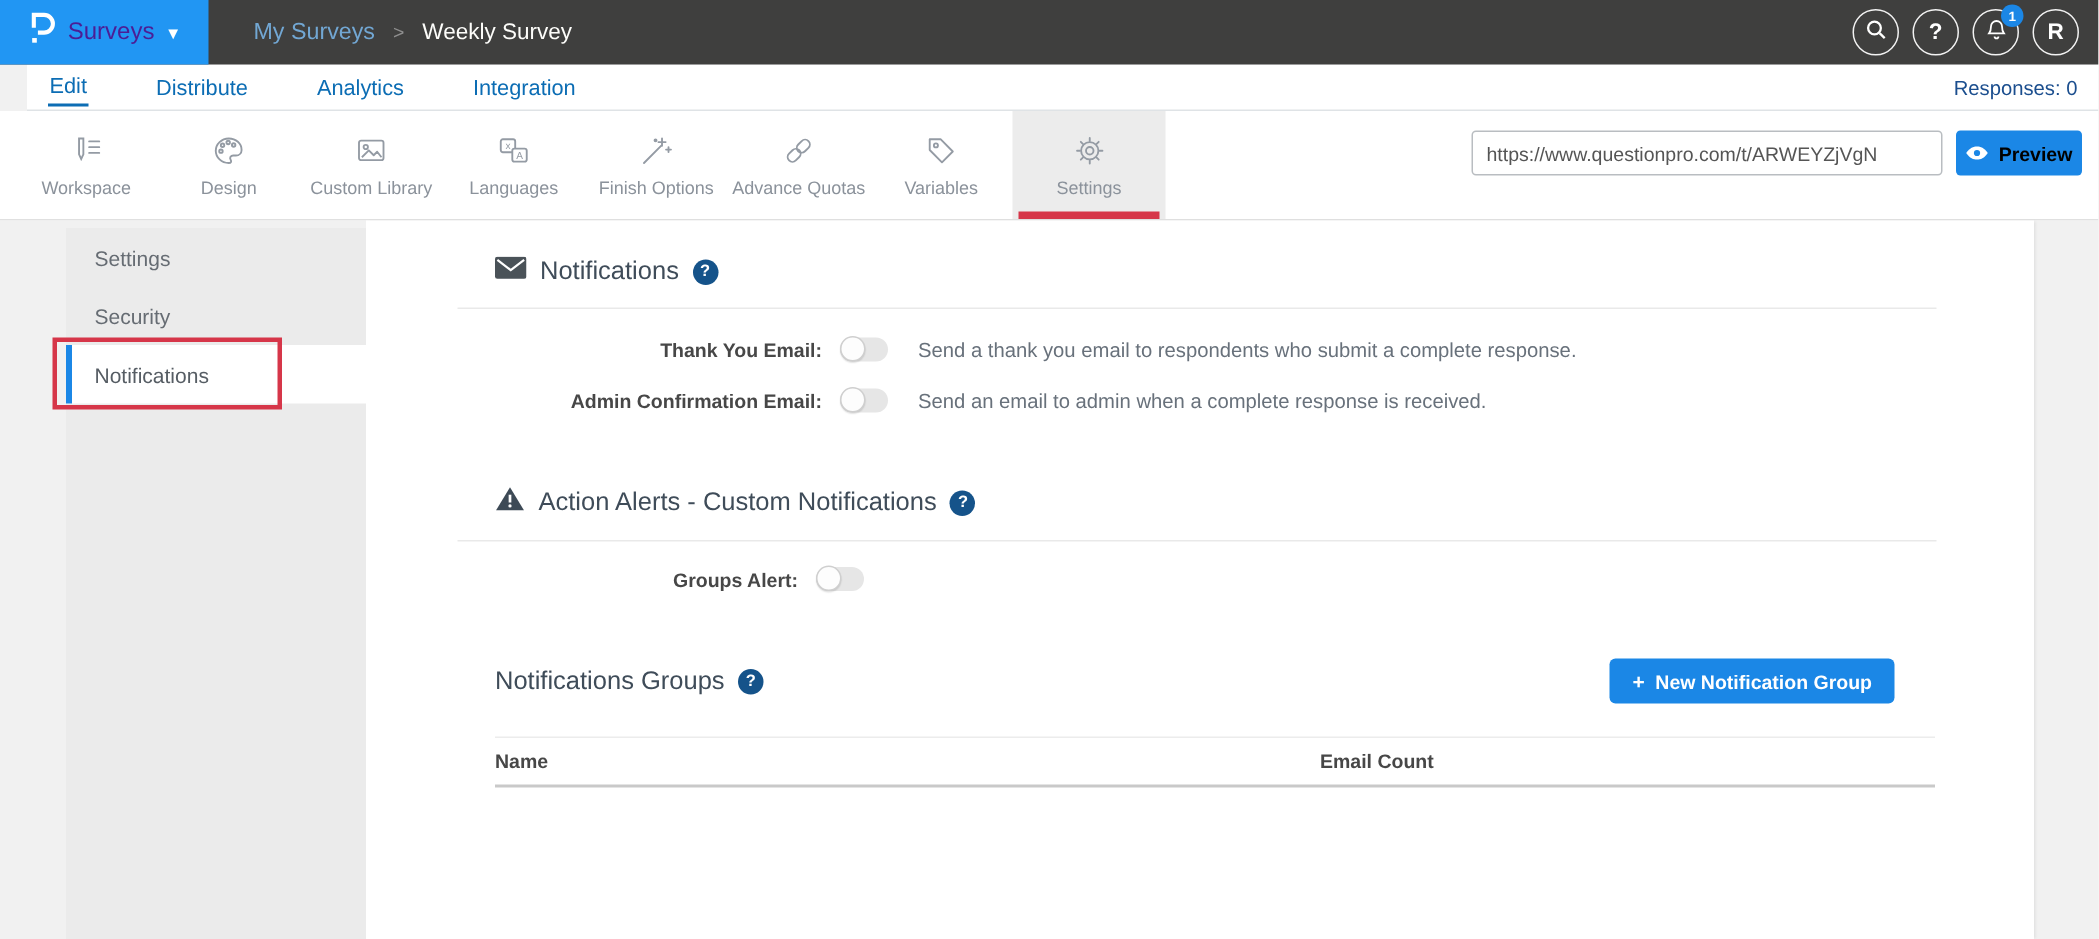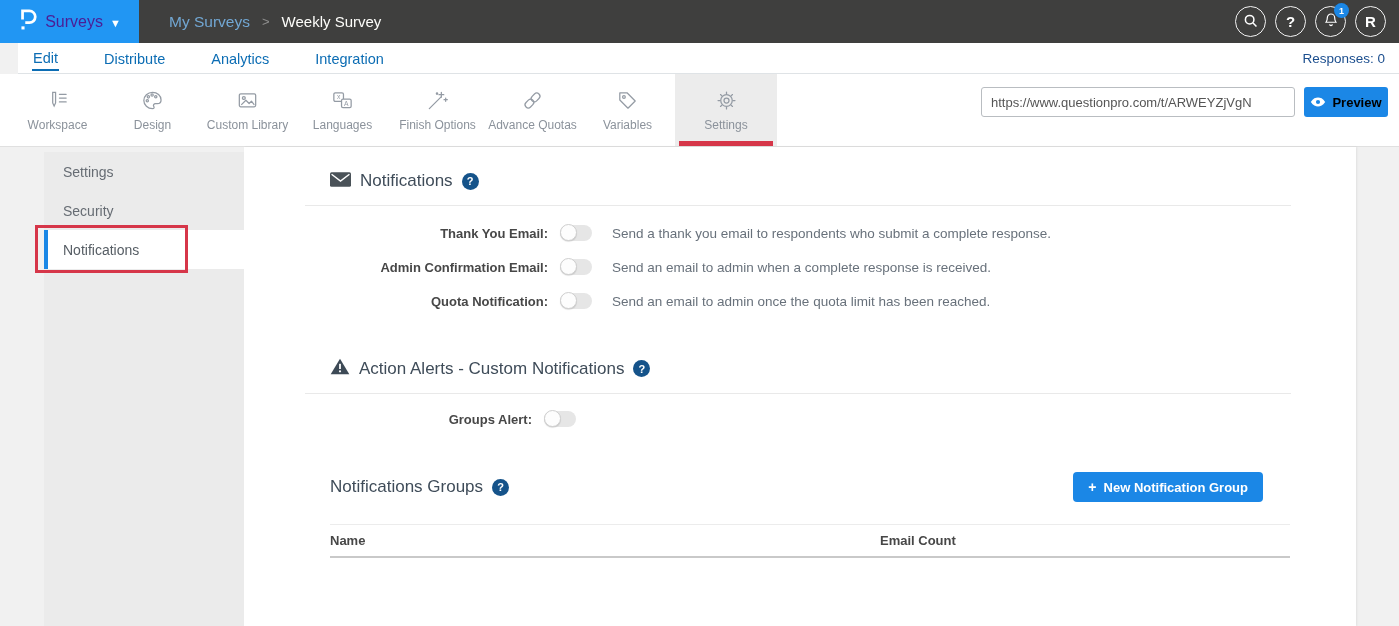--- a/index.html
+++ b/index.html
@@ -250,27 +250,20 @@
             </span>
           <span class="desc">Send a thank you email to respondents who submit a complete response.</span>
         </div>
         <div class="toggle-row">
           <span class="lbl">Admin Confirmation Email:</span>
           <span class="toggle">
               <span class="knob"></span>
             </span>
           <span class="desc">Send an email to admin when a complete response is received.</span>
         </div>
-        <div class="toggle-row">
-          <span class="lbl">Quota Notification:</span>
-          <span class="toggle">
-              <span class="knob"></span>
-            </span>
-          <span class="desc">Send an email to admin once the quota limit has been reached.</span>
-        </div>
       </div>
 
       <div class="alerts">
         <div class="sec-header">
           <span>
             <svg width="20" height="17" viewBox="0 0 20 17">
                 <path d="M10 .8 L19.3 16.2 H.7 z" fill="#3d4a56"></path>
                 <rect x="9.1" y="5.8" width="1.8" height="5.2" fill="#fff"></rect>
                 <circle cx="10" cy="13.3" r="1.1" fill="#fff"></circle>
               </svg>

